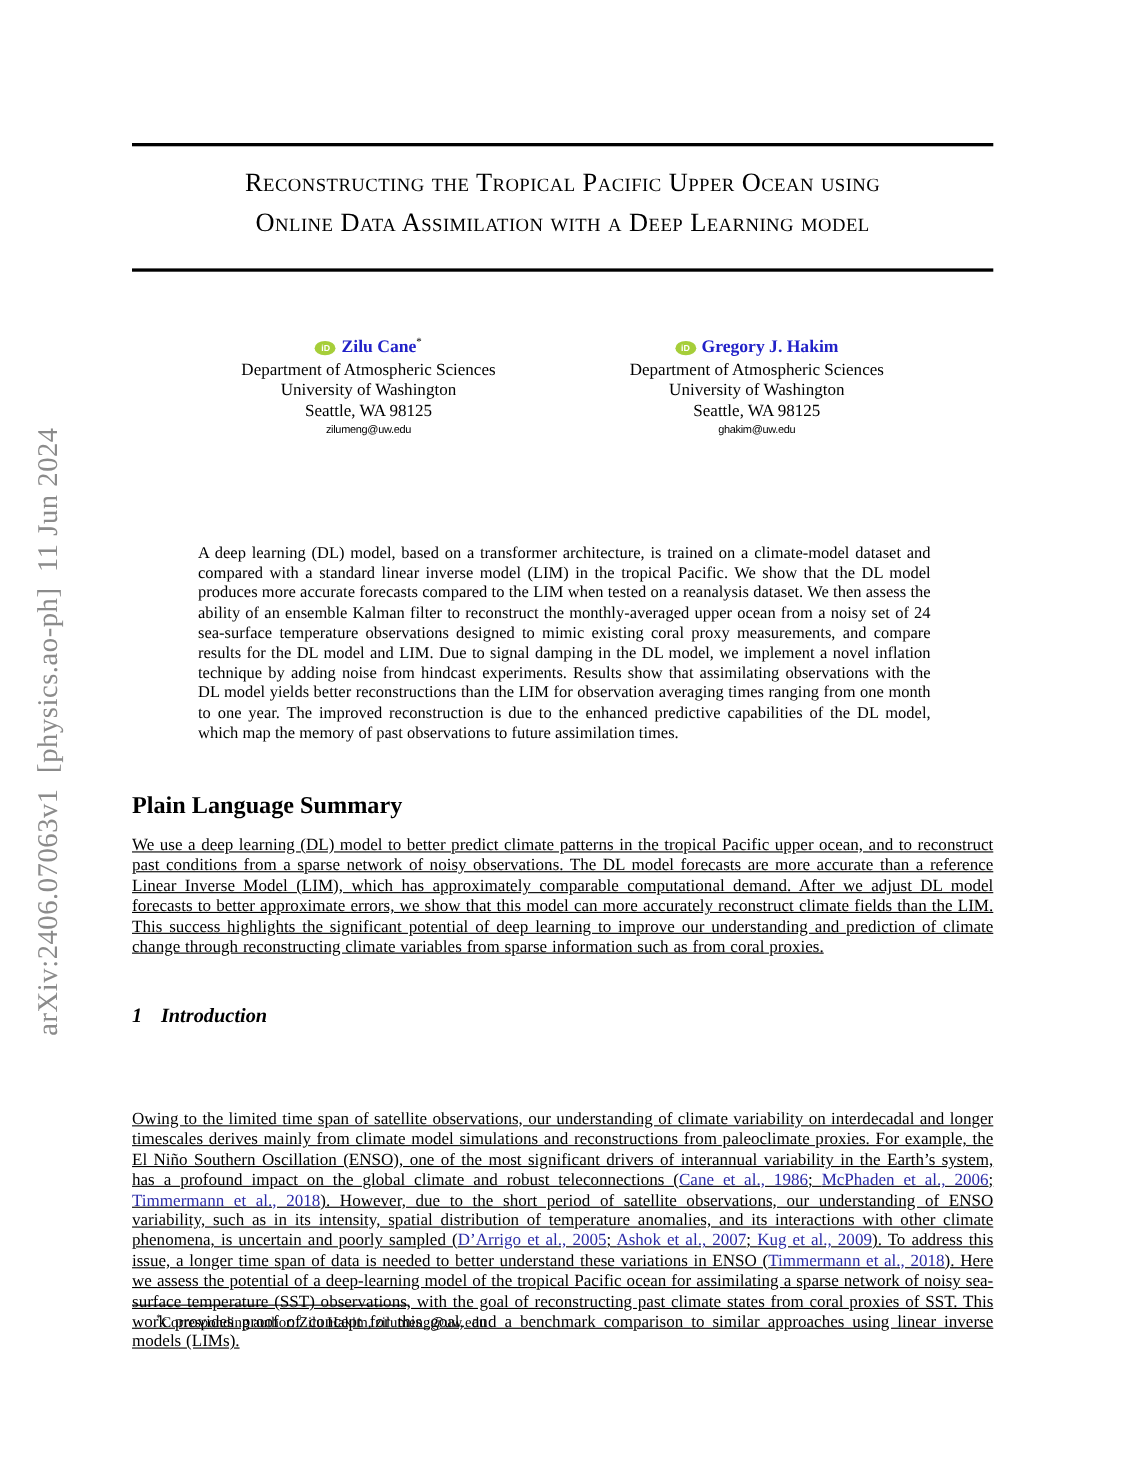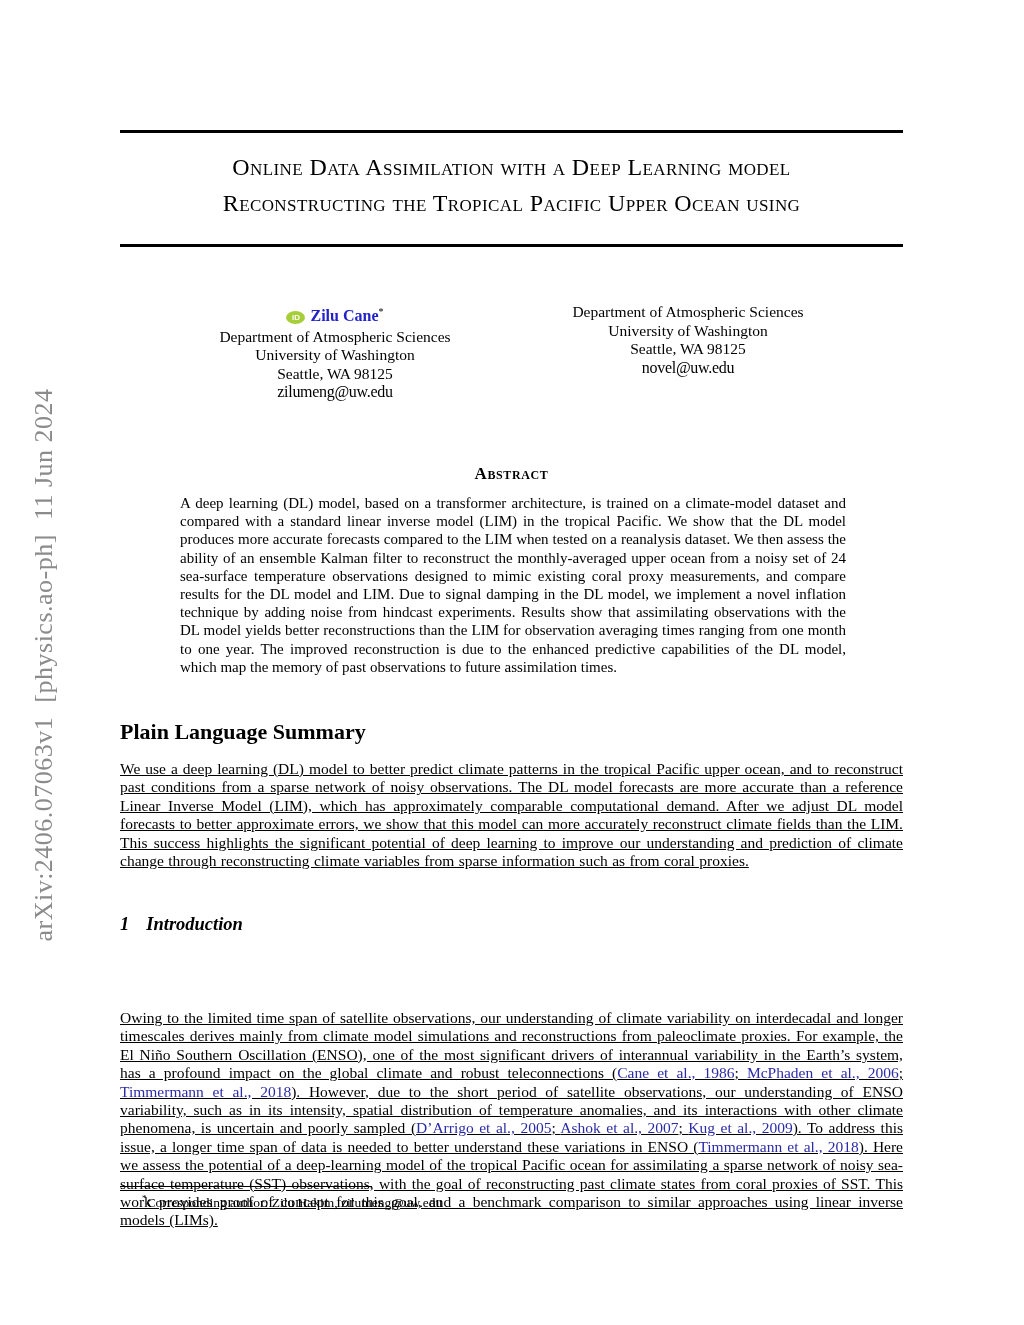--- a/index.html
+++ b/index.html
@@ -34,21 +34,21 @@
   .author-1 { left:175px; }
   .author-2 { left:528px; }
   .author-name-line { font-weight:bold; color:var(--name-blue, #2222c8); font-size:16px; margin-bottom:2px; }
   .orcid {
     display:inline-block; width:19px; height:13px; border-radius:50%;
     background:var(--orcid-green, #a6ce39); color:#fff; font-size:8px; font-weight:bold;
     line-height:13px; text-align:center; font-family:"Liberation Sans", sans-serif;
     vertical-align:1px; margin-right:5px;
   }
   sup.mark { font-size:10px; color:#000; font-weight:normal; }
-  .author-email { font-family:Liberation Serif, serif; font-size:16px; letter-spacing:-0.3px; }
+  .author-email { font-family:Liberation Sans, sans-serif; font-size:10px; letter-spacing:-0.3px; }
 
   .abstract-heading {
     position:absolute; top:464px; left:120px; width:783px; text-align:center;
     font-weight:bold; font-variant:small-caps; font-size:17px; letter-spacing:0.6px;
   }
   .abstract-body {
     position:absolute; top:494px; left:180px; width:666px;
     font-size:15px; line-height:18.2px; text-align:justify;
   }
 
@@ -71,44 +71,46 @@
 </head>
 <body>
 
 <div class="page">
 
   <div class="sidebar-text">arXiv:2406.07063v1  [physics.ao-ph]  11 Jun 2024</div>
 
   <div class="rule rule-top"></div>
 
   <div class="title">
+    <div>Reconstructing the Tropical Pacific Upper Ocean using</div>
     <div>Online Data Assimilation with a Deep Learning model</div>
-    <div>Reconstructing the Tropical Pacific Upper Ocean using</div>
   </div>
 
   <div class="rule rule-bottom"></div>
 
   <div class="author author-1">
     <div class="author-name-line">
       <span class="orcid">iD</span><span>Zilu Cane</span><sup class="mark">*</sup>
     </div>
     <div>Department of Atmospheric Sciences</div>
     <div>University of Washington</div>
     <div>Seattle, WA 98125</div>
     <div class="author-email">zilumeng@uw.edu</div>
   </div>
 
   <div class="author author-2">
+    <div class="author-name-line">
+      <span class="orcid">iD</span><span>Gregory J. Hakim</span><sup class="mark"></sup>
+    </div>
     <div>Department of Atmospheric Sciences</div>
     <div>University of Washington</div>
     <div>Seattle, WA 98125</div>
-    <div class="author-email">novel@uw.edu</div>
+    <div class="author-email">ghakim@uw.edu</div>
   </div>
 
-  <div class="abstract-heading">Abstract</div>
   <div class="abstract-body">A deep learning (DL) model, based on a transformer architecture, is trained on a climate-model dataset and compared with a standard linear inverse model (LIM) in the tropical Pacific. We show that the DL model produces more accurate forecasts compared to the LIM when tested on a reanalysis dataset. We then assess the ability of an ensemble Kalman filter to reconstruct the monthly-averaged upper ocean from a noisy set of 24 sea-surface temperature observations designed to mimic existing coral proxy measurements, and compare results for the DL model and LIM. Due to signal damping in the DL model, we implement a novel inflation technique by adding noise from hindcast experiments. Results show that assimilating observations with the DL model yields better reconstructions than the LIM for observation averaging times ranging from one month to one year. The improved reconstruction is due to the enhanced predictive capabilities of the DL model, which map the memory of past observations to future assimilation times.</div>
 
   <div class="pls-heading">Plain Language Summary</div>
   <div class="pls-body">We use a deep learning (DL) model to better predict climate patterns in the tropical Pacific upper ocean, and to reconstruct past conditions from a sparse network of noisy observations. The DL model forecasts are more accurate than a reference Linear Inverse Model (LIM), which has approximately comparable computational demand. After we adjust DL model forecasts to better approximate errors, we show that this model can more accurately reconstruct climate fields than the LIM. This success highlights the significant potential of deep learning to improve our understanding and prediction of climate change through reconstructing climate variables from sparse information such as from coral proxies.</div>
 
   <div class="intro-heading">
     <span class="intro-number">1</span><span>Introduction</span>
   </div>
   <div class="intro-body"><span>Owing to the limited time span of satellite observations, our understanding of climate variability on interdecadal and longer timescales derives mainly from climate model simulations and reconstructions from paleoclimate proxies. For example, the El Niño Southern Oscillation (ENSO), one of the most significant drivers of interannual variability in the Earth’s system, has a profound impact on the global climate and robust teleconnections (</span><span class="cite">Cane et al., 1986</span><span>; </span><span class="cite">McPhaden et al., 2006</span><span>; </span><span class="cite">Timmermann et al., 2018</span><span>). However, due to the short period of satellite observations, our understanding of ENSO variability, such as in its intensity, spatial distribution of temperature anomalies, and its interactions with other climate phenomena, is uncertain and poorly sampled (</span><span class="cite">D’Arrigo et al., 2005</span><span>; </span><span class="cite">Ashok et al., 2007</span><span>; </span><span class="cite">Kug et al., 2009</span><span>). To address this issue, a longer time span of data is needed to better understand these variations in ENSO (</span><span class="cite">Timmermann et al., 2018</span><span>). Here we assess the potential of a deep-learning model of the tropical Pacific ocean for assimilating a sparse network of noisy sea-surface temperature (SST) observations, with the goal of reconstructing past climate states from coral proxies of SST. This work provides proof of concept for this goal, and a benchmark comparison to similar approaches using linear inverse models (LIMs).</span></div>
 

